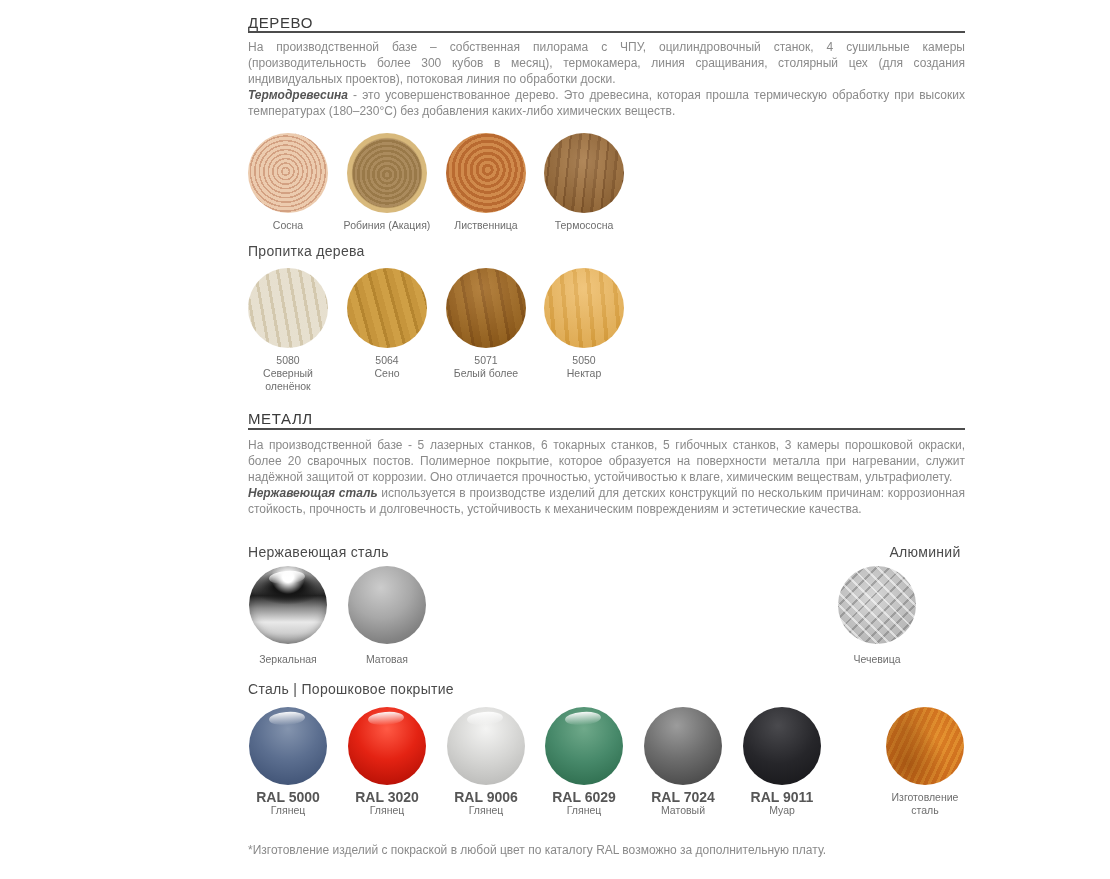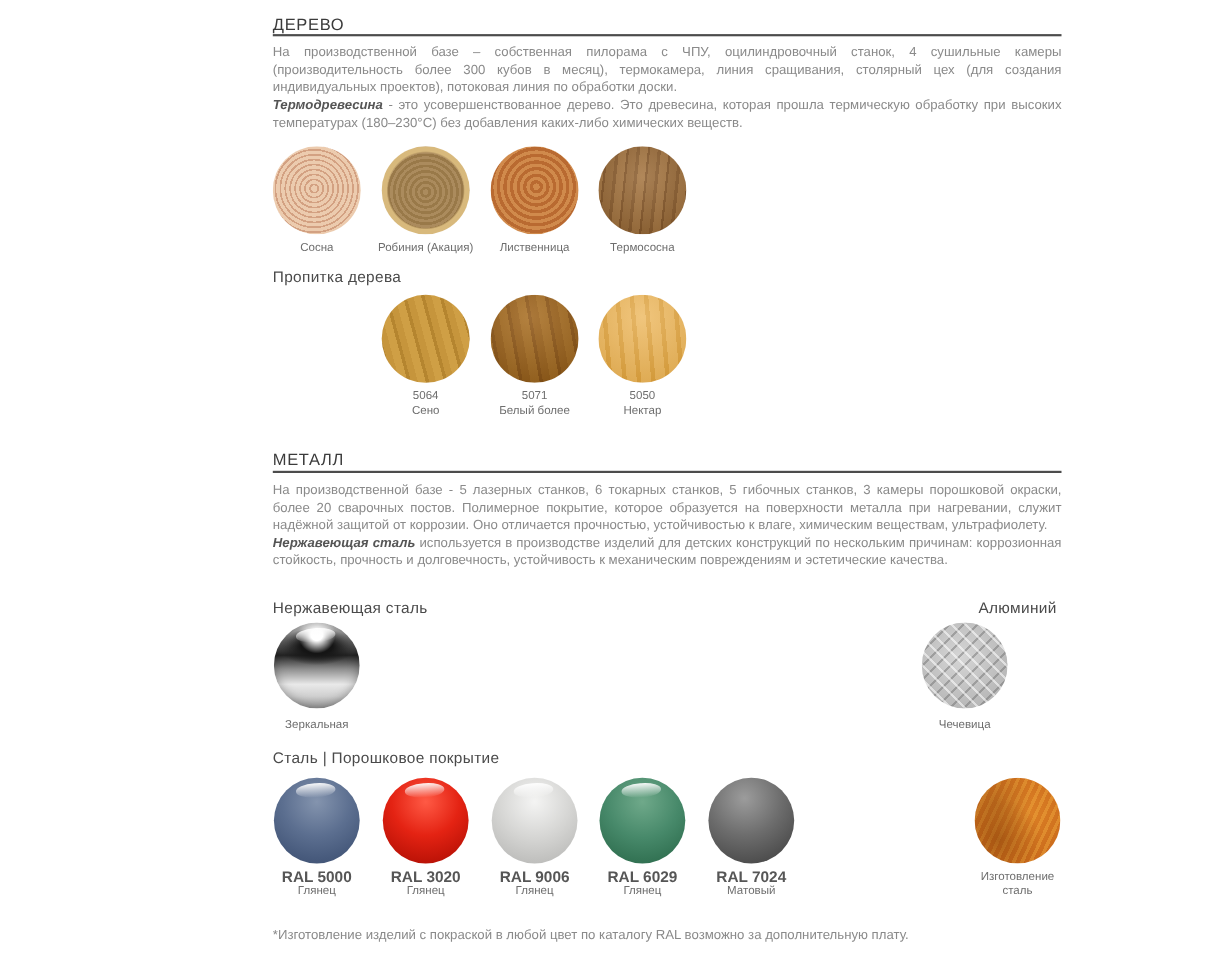--- a/index.html
+++ b/index.html
@@ -105,20 +105,25 @@
     <div class="circle tex-listv"></div>
     <div class="swatch-label">Лиственница</div>
   </div>
   <div class="swatch" style="left:584px;top:133px">
     <div class="circle tex-termo"></div>
     <div class="swatch-label">Термососна</div>
   </div>
 
   <div class="sub-title" style="left:248px;top:243px">Пропитка дерева</div>
 
+  <div class="swatch" style="left:288px;top:268px">
+    <div class="circle tex-5080"></div>
+    <div class="swatch-name" style="margin-top:6px">5080</div>
+    <div class="swatch-name w80">Северный оленёнок</div>
+  </div>
   <div class="swatch" style="left:387px;top:268px">
     <div class="circle tex-5064"></div>
     <div class="swatch-name" style="margin-top:6px">5064</div>
     <div class="swatch-name w80">Сено</div>
   </div>
   <div class="swatch" style="left:486px;top:268px">
     <div class="circle tex-5071"></div>
     <div class="swatch-name" style="margin-top:6px">5071</div>
     <div class="swatch-name">Белый более</div>
   </div>
@@ -136,20 +141,24 @@
     <p><b>Нержавеющая сталь</b><span> используется в производстве изделий для детских конструкций по нескольким причинам: коррозионная стойкость, прочность и долговечность, устойчивость к механическим повреждениям и эстетические качества.</span></p>
   </div>
 
   <div class="sub-title" style="left:248px;top:544px">Нержавеющая сталь</div>
   <div class="sub-title" style="left:925px;top:544px;transform:translateX(-50%)">Алюминий</div>
 
   <div class="swatch" style="left:288px;top:566px">
     <div class="sphere tex-mirror gloss"></div>
     <div class="swatch-label" style="margin-top:9px">Зеркальная</div>
   </div>
+  <div class="swatch" style="left:387px;top:566px">
+    <div class="sphere tex-matte"></div>
+    <div class="swatch-label" style="margin-top:9px">Матовая</div>
+  </div>
   <div class="swatch" style="left:877px;top:566px">
     <div class="sphere tex-checker"></div>
     <div class="swatch-label" style="margin-top:9px">Чечевица</div>
   </div>
 
   <div class="sub-title" style="left:248px;top:681px">Сталь | Порошковое покрытие</div>
 
   <div class="swatch" style="left:288px;top:707px">
     <div class="sphere ral-5000 gloss"></div>
     <div class="swatch-code">RAL 5000</div>
@@ -168,20 +177,25 @@
   <div class="swatch" style="left:584px;top:707px">
     <div class="sphere ral-6029 gloss"></div>
     <div class="swatch-code">RAL 6029</div>
     <div class="swatch-name">Глянец</div>
   </div>
   <div class="swatch" style="left:683px;top:707px">
     <div class="sphere ral-7024"></div>
     <div class="swatch-code">RAL 7024</div>
     <div class="swatch-name">Матовый</div>
   </div>
+  <div class="swatch" style="left:782px;top:707px">
+    <div class="sphere ral-9011"></div>
+    <div class="swatch-code">RAL 9011</div>
+    <div class="swatch-name">Муар</div>
+  </div>
   <div class="swatch" style="left:925px;top:707px">
     <div class="sphere tex-corten"></div>
     <div class="swatch-name w95" style="margin-top:6px">Изготовление сталь</div>
   </div>
 
   <div class="footnote" style="top:843px">*Изготовление изделий с покраской в любой цвет по каталогу RAL возможно за дополнительную плату.</div>
 
 </div>
 
 </body></html>

